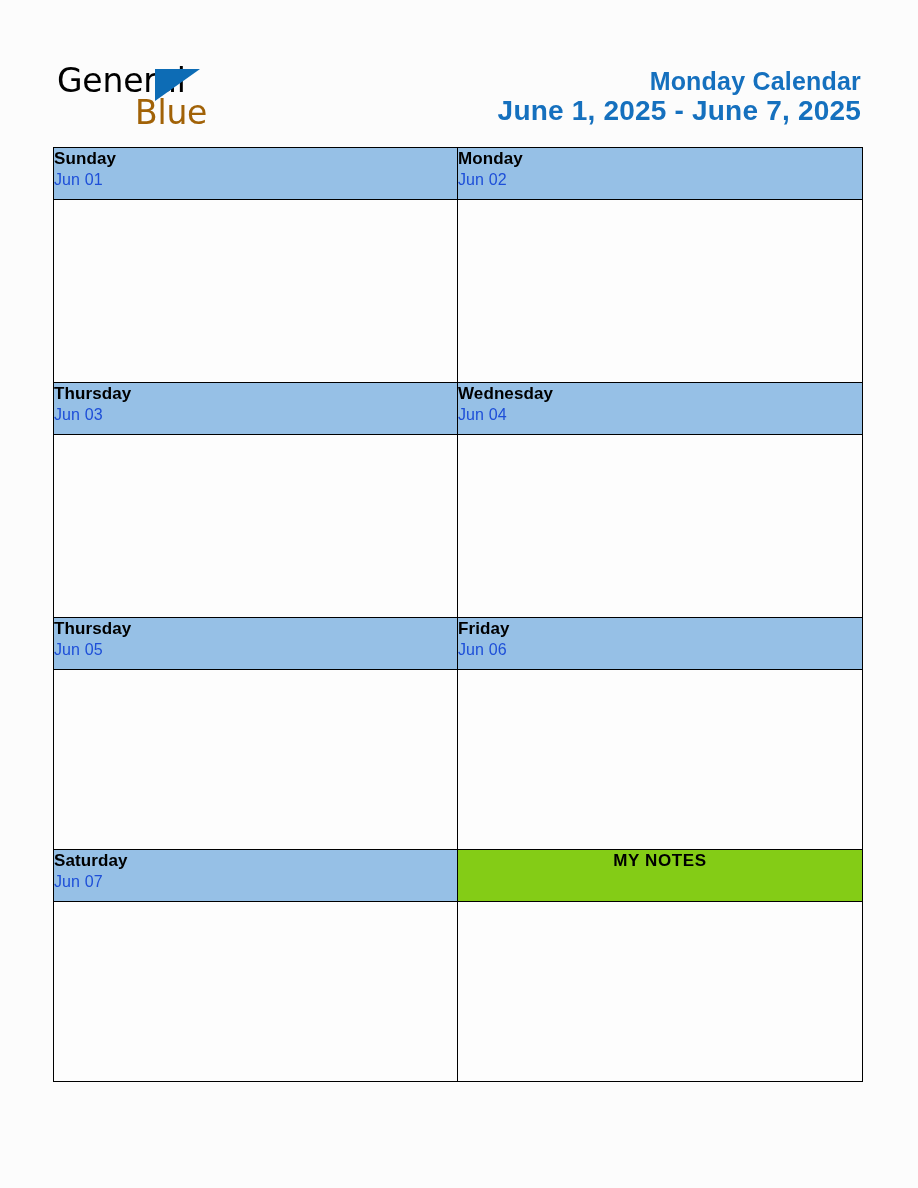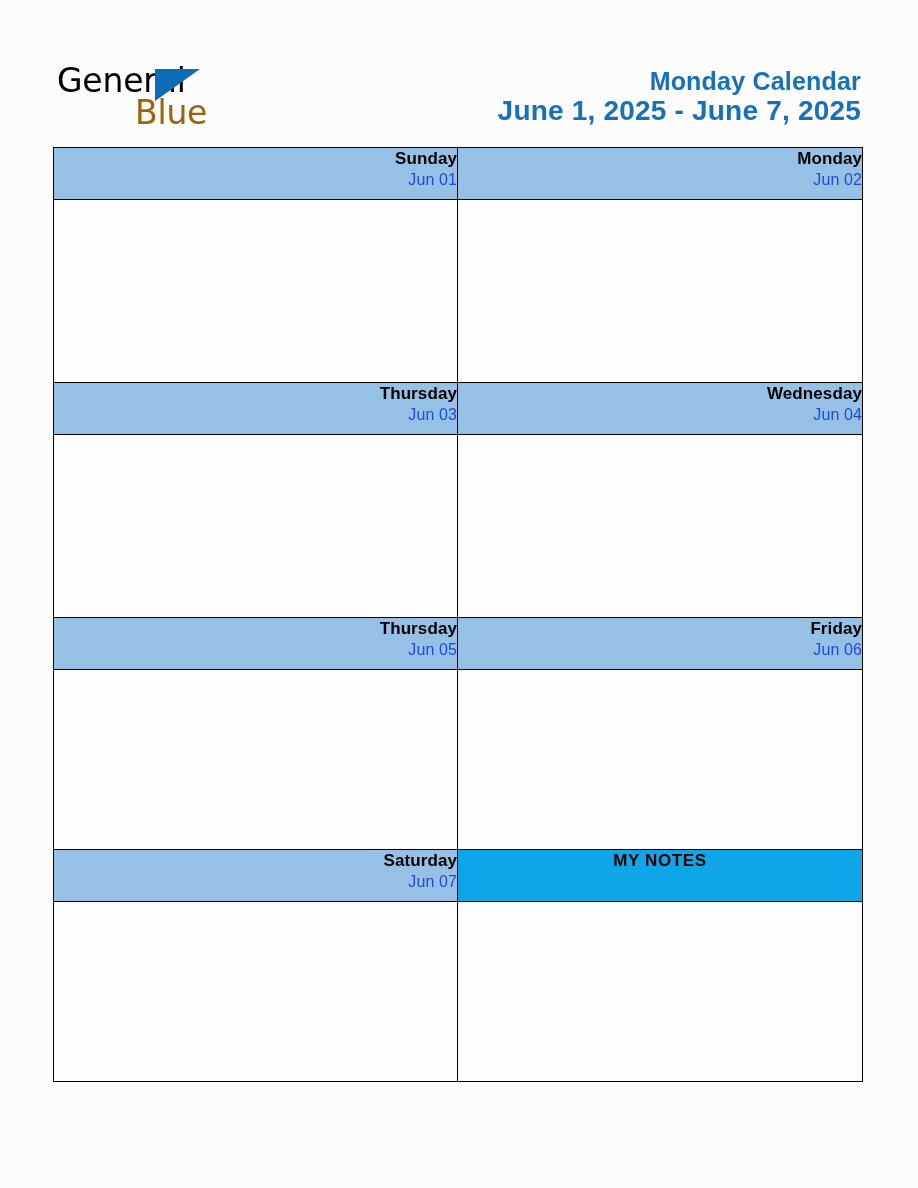--- a/index.html
+++ b/index.html
@@ -110,39 +110,39 @@
 
   .calendar td {
     border: 1.6px solid #000000;
     padding: 0;
     vertical-align: top;
   }
 
   .day-head {
     background: #96c0e6;
     height: 51px;
-    text-align: right;
+    text-align: left;
     vertical-align: middle;
   }
   .day-name {
     font-size: 17px;
     line-height: 21px;
     font-weight: bold;
     color: #000000;
     letter-spacing: 0.1px;
   }
   .day-date {
     font-size: 16px;
     line-height: 21px;
     font-weight: 400;
     color: #1d4ed8;
     letter-spacing: 0.1px;
   }
   .notes-head {
-    background: #0ea5e9;
+    background: #84cc16;
     height: 51px;
     text-align: center;
     vertical-align: middle;
   }
   .notes-title {
     font-size: 17px;
     line-height: 21px;
     font-weight: bold;
     color: #000000;
     letter-spacing: 0.6px;

